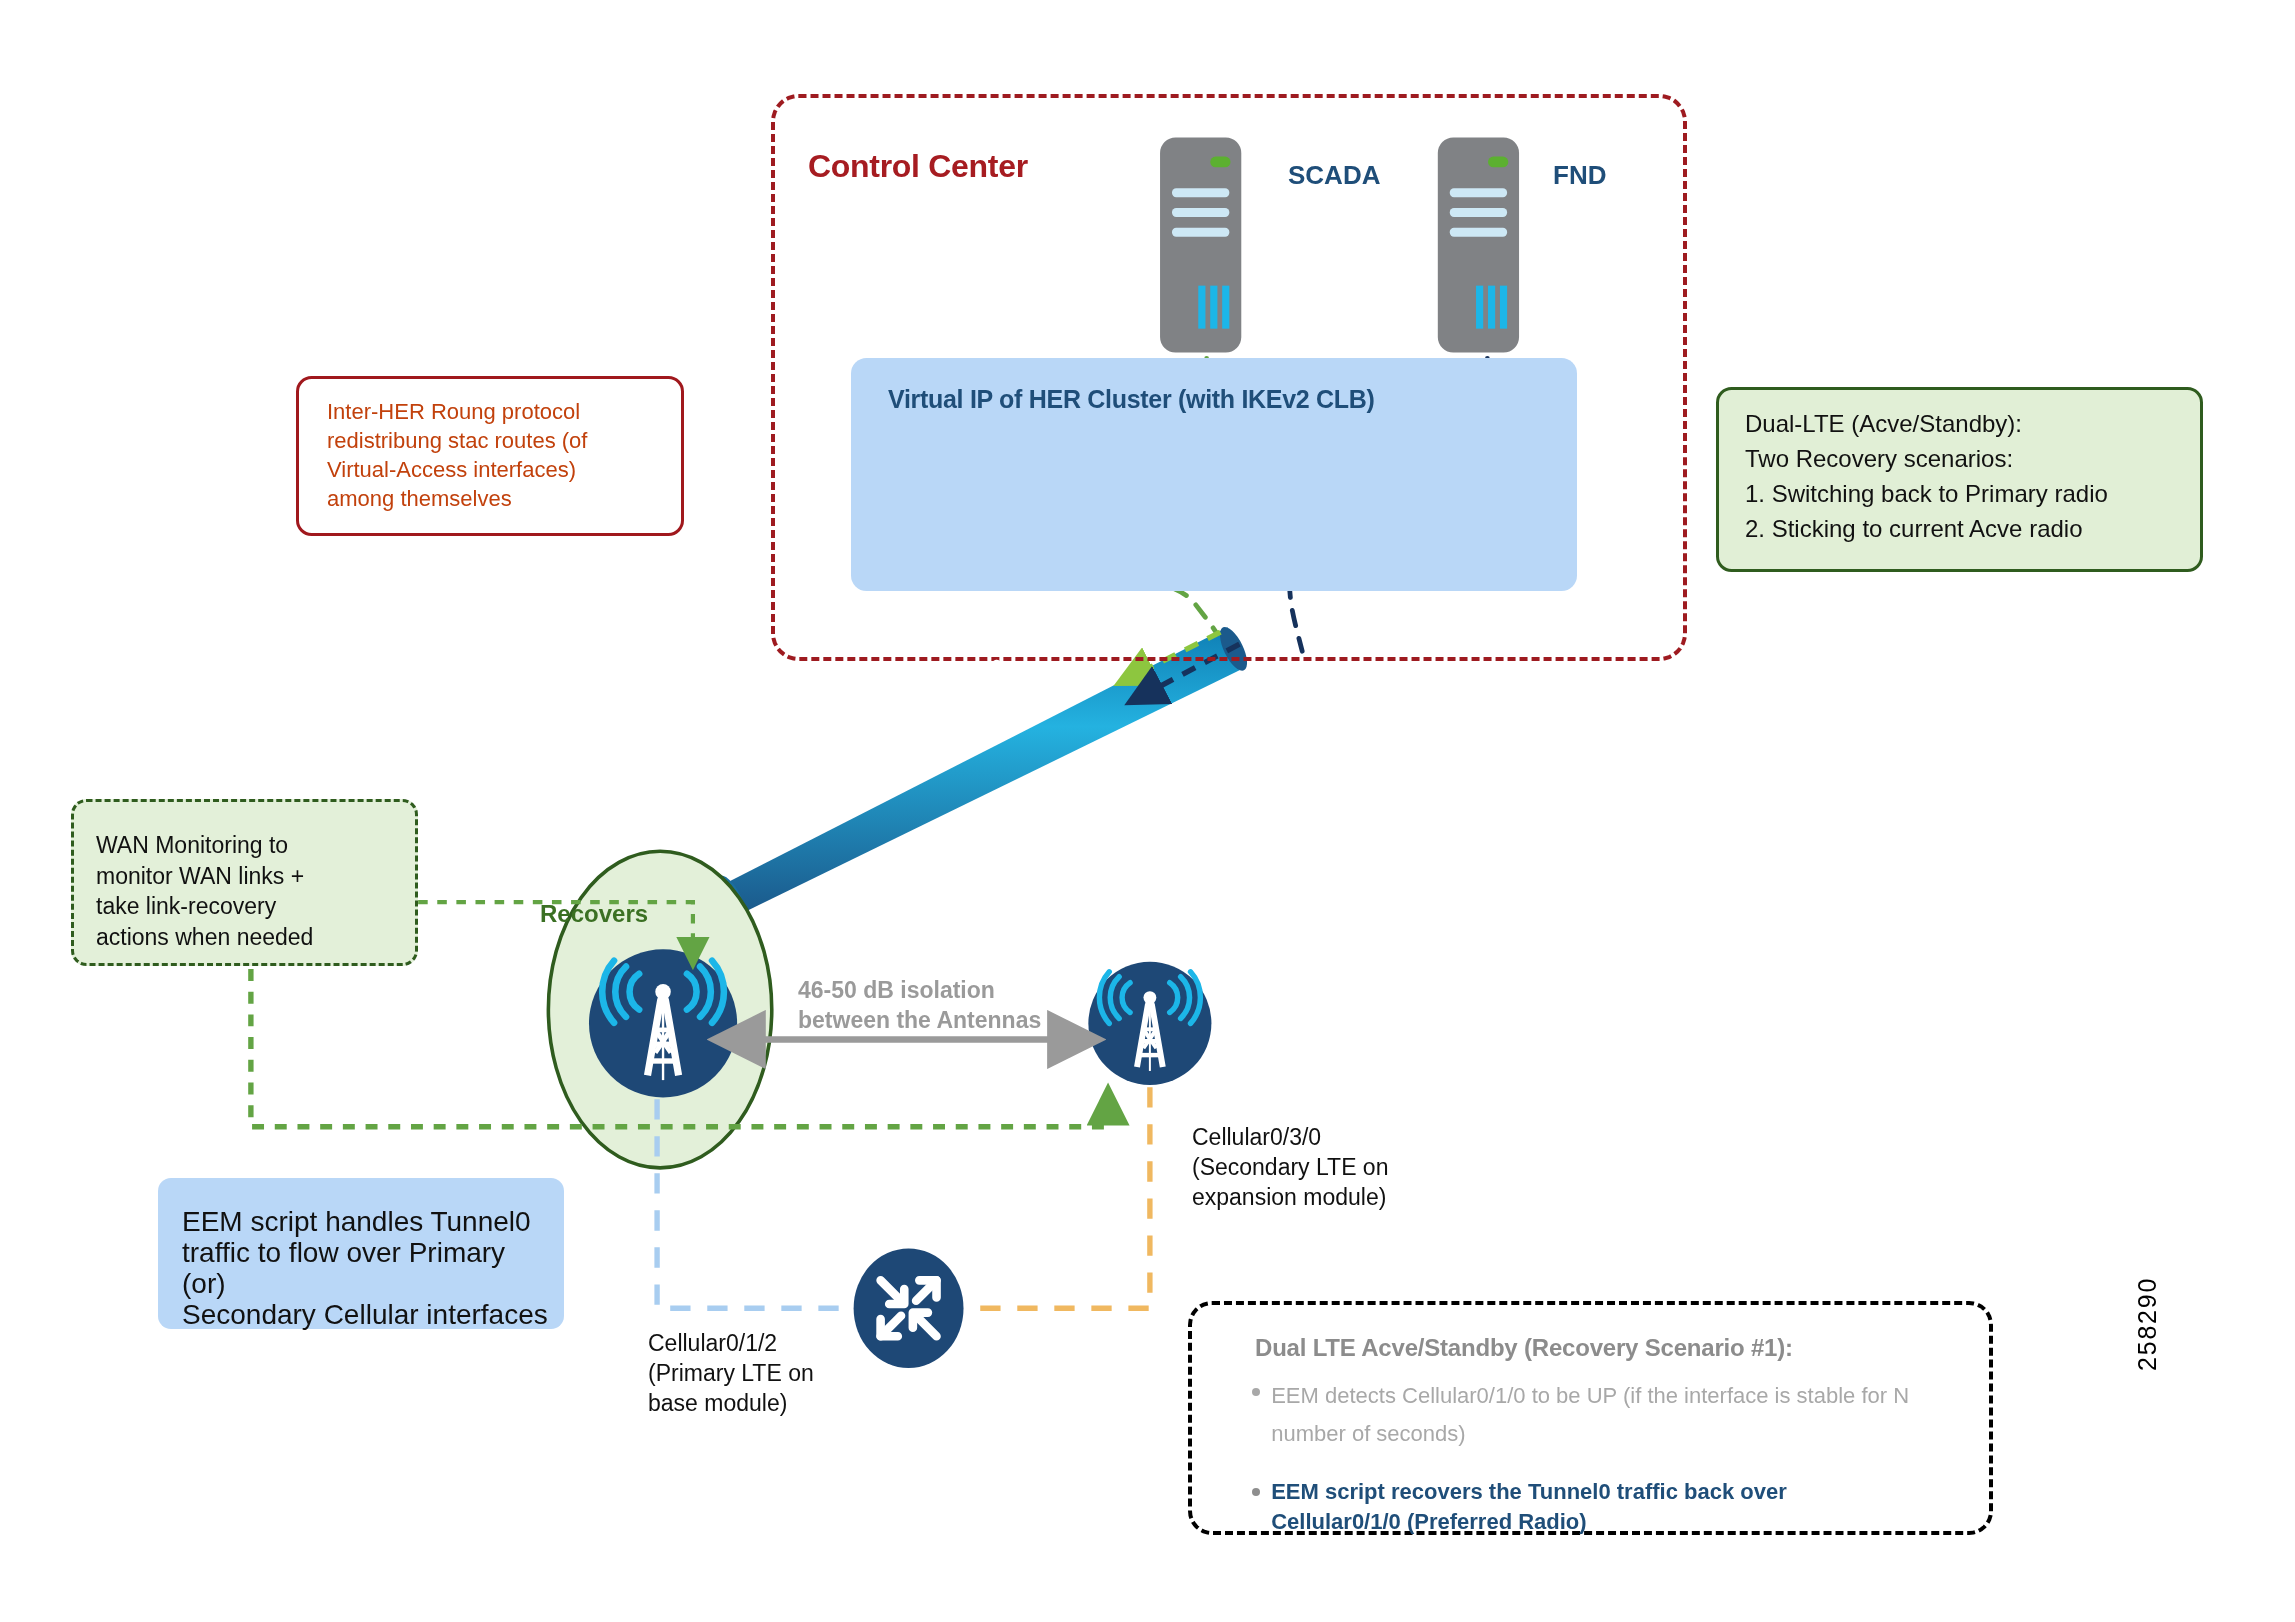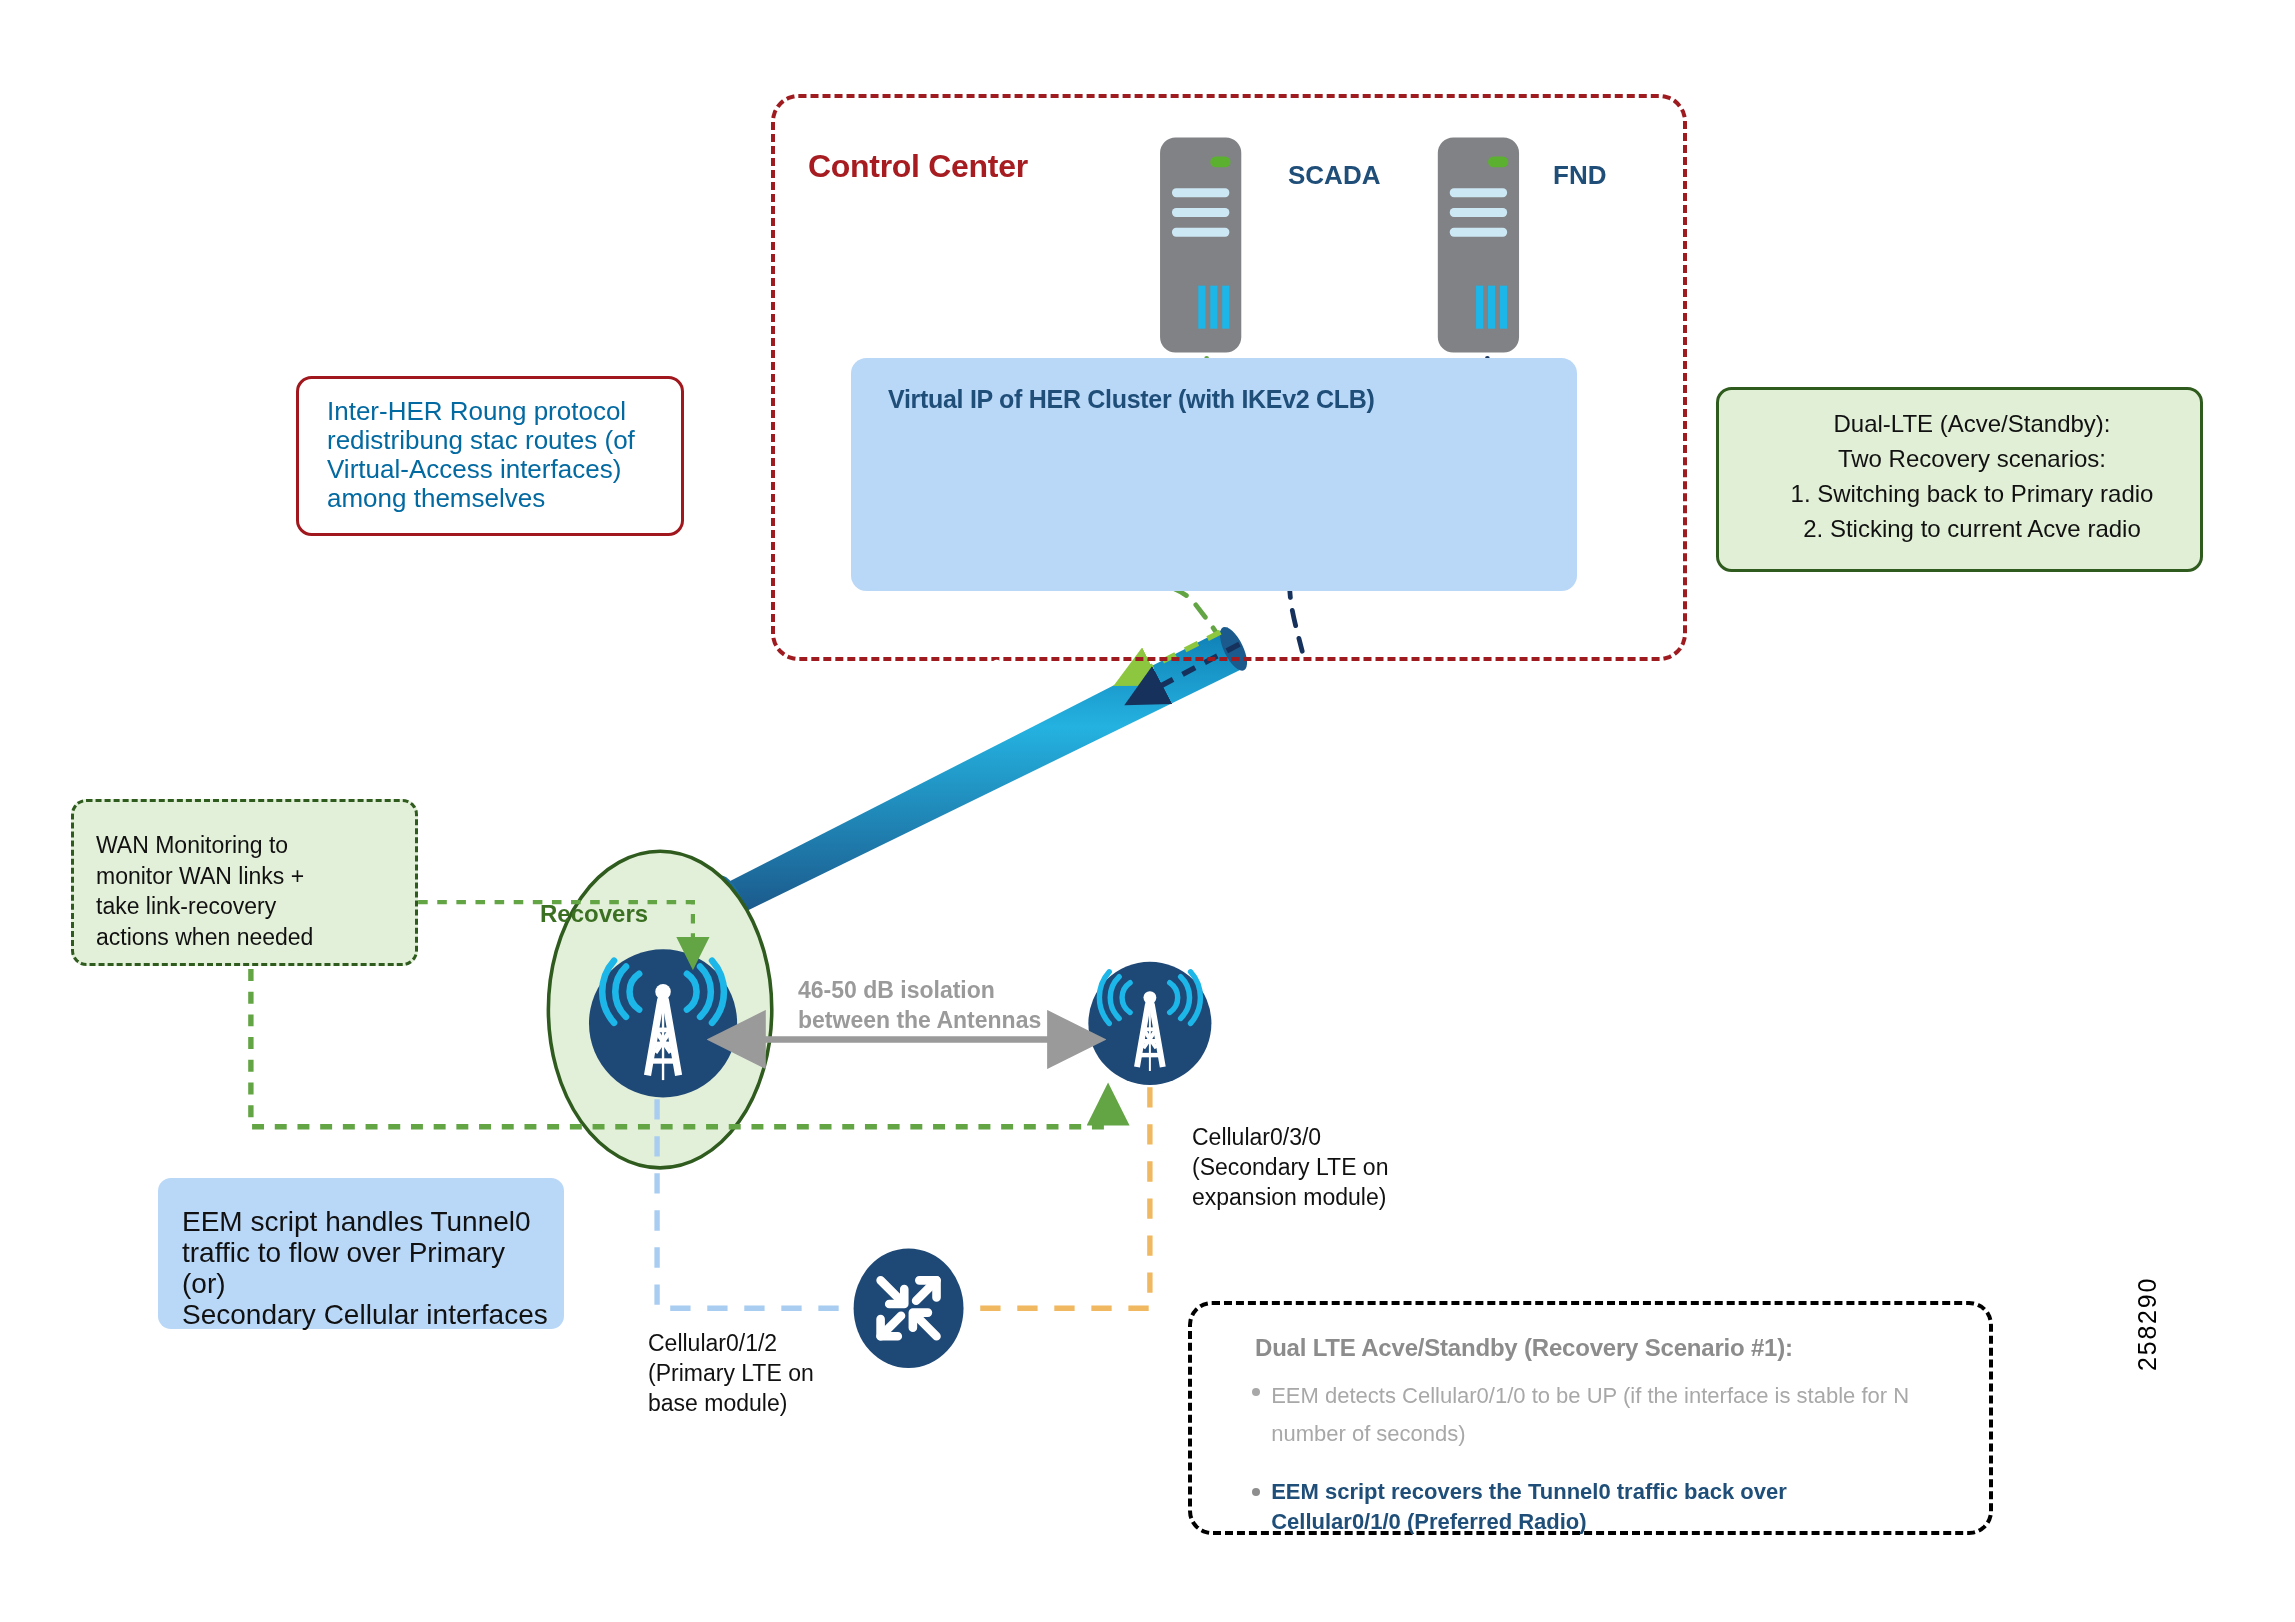--- a/index.html
+++ b/index.html
@@ -30,29 +30,29 @@
   #her-cluster-title{
     left:888px;top:385px;font-size:25px;font-weight:bold;color:#1f4e79;
     letter-spacing:-0.3px;
   }
 
   #inter-her-box{
     left:296px;top:376px;width:388px;height:160px;
     border:3.6px solid #a0181d;border-radius:15.5px;background:#ffffff;
   }
   #inter-her-text{
-    left:327px;top:397px;width:341px;font-size:26px;line-height:29px;color:#0369a1;
+    left:327px;top:397px;width:341px;font-size:22px;line-height:29px;color:#c2410c;
   }
 
   #dual-lte-box{
     left:1716px;top:387px;width:487px;height:185px;
     border:3.6px solid #2f5c1e;border-radius:15.5px;background:#e1efd6;
   }
   #dual-lte-text{
-    left:1745px;top:406px;width:454px;font-size:24px;line-height:35px;color:#111111;text-align:center;
+    left:1745px;top:406px;width:454px;font-size:24px;line-height:35px;color:#111111;
   }
 
   #wan-monitor-box{
     left:71px;top:799px;width:347px;height:167px;
     border:3.6px dashed #2f5c1e;border-radius:15.5px;background:#e3f0d9;
   }
   #wan-monitor-text{
     left:96px;top:830px;width:311px;font-size:23px;line-height:30.5px;color:#111111;
   }
 

